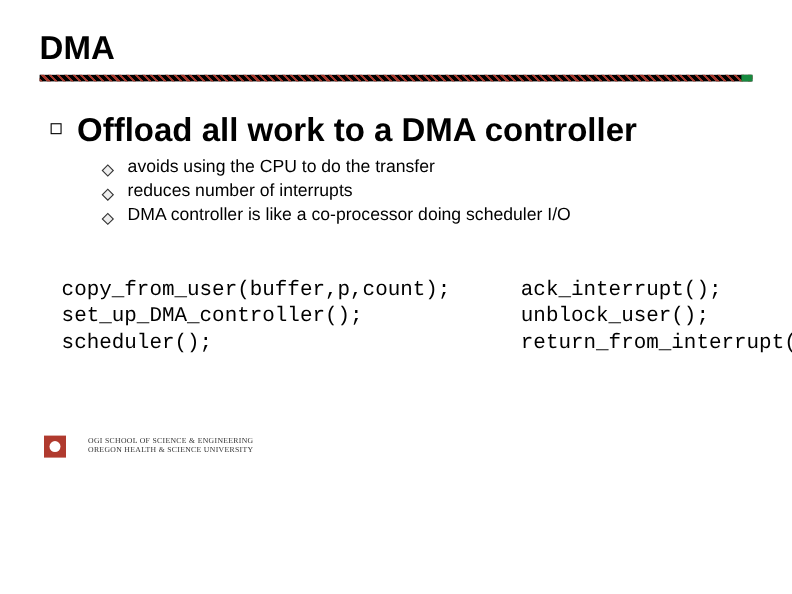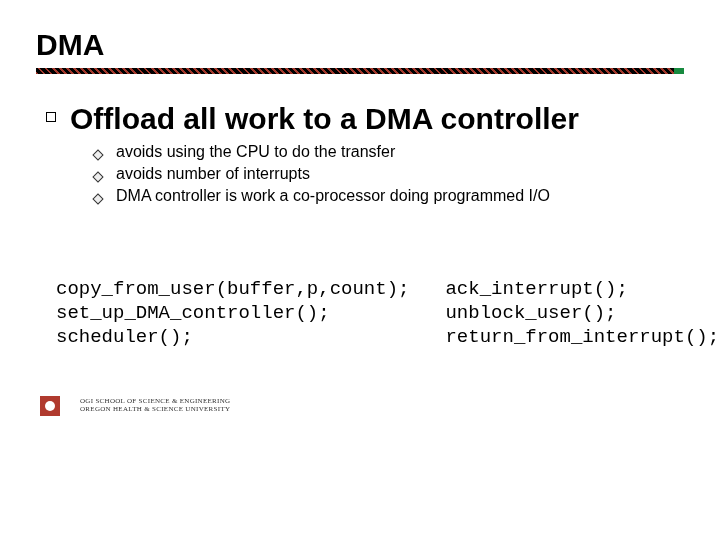--- a/index.html
+++ b/index.html
@@ -23,21 +23,21 @@
     background: #178a3f;
   }
   .content { padding-left: 10px; }
   .b1 { display: flex; gap: 14px; margin-bottom: 6px; }
   .b1 .sq { flex: 0 0 auto; width: 10px; height: 10px; border: 1px solid #000; margin-top: 10px; background: #fff; }
   .b1 .txt { font-size: 30px; font-weight: bold; }
   .subs { padding-left: 48px; margin-top: 2px; }
   .b2 { display: flex; gap: 14px; margin-bottom: 2px; }
   .b2 .dia { flex: 0 0 auto; width: 8px; height: 8px; margin-top: 9px; transform: rotate(45deg); border: 1px solid #333; background: #eee; }
   .b2 .txt { font-size: 16px; line-height: 1.25; }
-  .code-cols { display: flex; gap: 36px; margin-top: 72px; padding-left: 10px; align-items: center; }
+  .code-cols { display: flex; gap: 64px; margin-top: 46px; padding-left: 10px; align-items: center; }
   .code { font-family: "Courier New", Courier, monospace; font-size: 19px; line-height: 1.25; white-space: pre; }
   .footer { position: absolute; left: 40px; bottom: 24px; display: flex; align-items: center; gap: 20px; }
   .logo { width: 20px; height: 20px; background: #b03a2e; }
   .logo::after { content: ""; display: block; width: 10px; height: 10px; background: #fff; border-radius: 50%; margin: 5px; }
   .ftxt { font-family: Georgia, "Times New Roman", serif; font-size: 7px; line-height: 1.1; color: #333; letter-spacing: .3px; }
 </style>
 </head>
 <body>
 
 <div class="slide">
@@ -49,25 +49,25 @@
       <div class="sq"></div>
       <div class="txt">Offload all work to a DMA controller</div>
     </div>
     <div class="subs">
       <div class="b2">
         <div class="dia"></div>
         <div class="txt">avoids using the CPU to do the transfer</div>
       </div>
       <div class="b2">
         <div class="dia"></div>
-        <div class="txt">avoids number of interrupts</div>
+        <div class="txt">reduces number of interrupts</div>
       </div>
       <div class="b2">
         <div class="dia"></div>
-        <div class="txt">DMA controller is work a co-processor doing programmed I/O</div>
+        <div class="txt">DMA controller is like a co-processor doing scheduler I/O</div>
       </div>
     </div>
 
     <div class="code-cols">
       <div class="code">copy_from_user(buffer,p,count);
 set_up_DMA_controller();
 scheduler();</div>
       <div class="code">ack_interrupt();
 unblock_user();
 return_from_interrupt();</div>

